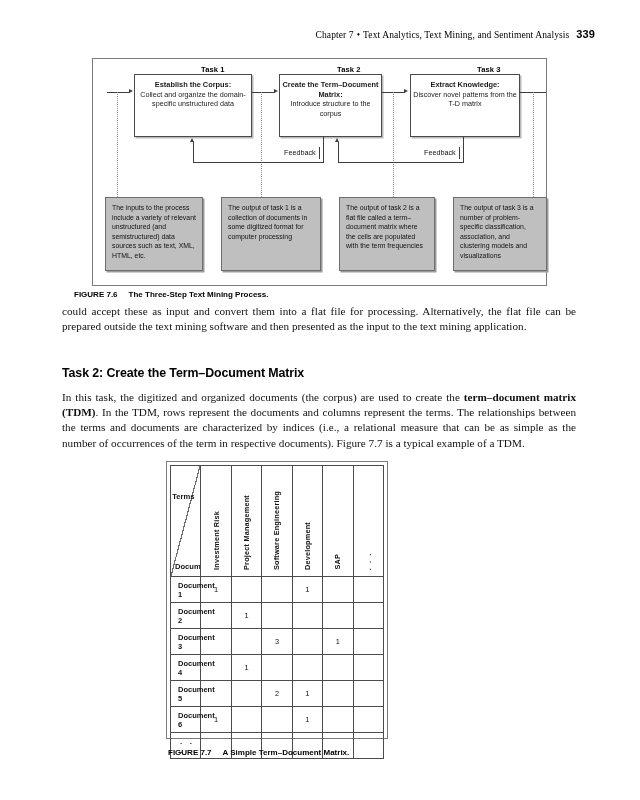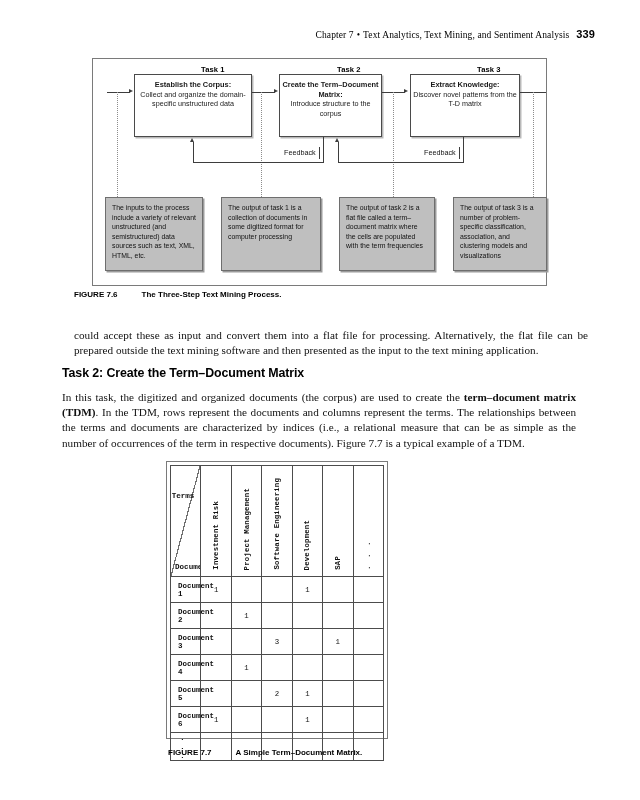--- a/index.html
+++ b/index.html
@@ -133,21 +133,21 @@
 
   
   .fig-caption {
     position: absolute;
     font-family: "Liberation Sans", sans-serif;
     font-size: 8px;
     color: #000;
     white-space: nowrap;
   }
   .fig-caption .fc-num { font-weight: bold; margin-left: 12px; }
-  .fig-caption .fc-text { font-weight: bold; padding-left: 24px; }
+  .fig-caption .fc-text { font-weight: bold; padding-left: 11px; }
 
   
   .body-para {
     position: absolute;
     width: 514px;
     font-family: "Liberation Serif", serif;
     font-size: 11.2px;
     line-height: 15.2px;
     text-align: justify;
     color: #111;
@@ -174,21 +174,21 @@
     border: 1.5px solid #7a7a7a;
     background: #fff;
     box-sizing: border-box;
     padding: 3px;
   }
   .tdm {
     border-collapse: collapse;
     width: 100%;
     height: 100%;
     table-layout: fixed;
-    font-family: Liberation Mono, monospace;
+    font-family: Liberation Sans, sans-serif;
     border-radius: 8px;
   }
   .tdm td {
     border: 0.9px solid #4c4c4c;
     font-size: 7.4px;
     text-align: center;
     vertical-align: middle;
     padding: 0;
     color: #111;
   }
@@ -314,21 +314,21 @@
     <div class="gray-box" style="left:246px; top:138px; width:96px;  height:74px;">The output of task 2 is a flat file called a term–document matrix where the cells are populated with the term frequencies</div>
     <div class="gray-box" style="left:360px; top:138px; width:94px;  height:74px;">The output of task 3 is a number of problem-specific classification, association, and clustering models and visualizations</div>
 
   </div>
 </div>
 
 <div class="fig-caption" style="left:62px; top:290px;">
   <span class="fc-num">FIGURE 7.6</span><span class="fc-text">The Three-Step Text Mining Process.</span>
 </div>
 
-<div class="body-para" style="left:62px; top:328px;margin-left:12px;">could accept these as input and convert them into a flat file for processing. Alternatively, the flat file can be prepared outside the text mining software and then presented as the input to the text mining application.</div>
+<div class="body-para" style="left:62px; top:304px;">could accept these as input and convert them into a flat file for processing. Alternatively, the flat file can be prepared outside the text mining software and then presented as the input to the text mining application.</div>
 
 <div class="section-head" style="left:62px; top:366px;">Task 2: Create the Term–Document Matrix</div>
 
 <div class="body-para" style="left:62px; top:390px;">
   <span>In this task, the digitized and organized documents (the corpus) are used to create the </span><b>term–document matrix (TDM)</b><span>. In the TDM, rows represent the documents and columns represent the terms. The relationships between the terms and documents are characterized by indices (i.e., a relational measure that can be as simple as the number of occurrences of the term in respective documents). Figure 7.7 is a typical example of a TDM.</span>
 </div>
 
 <div class="fig77">
   <table class="tdm">
     <tbody>

